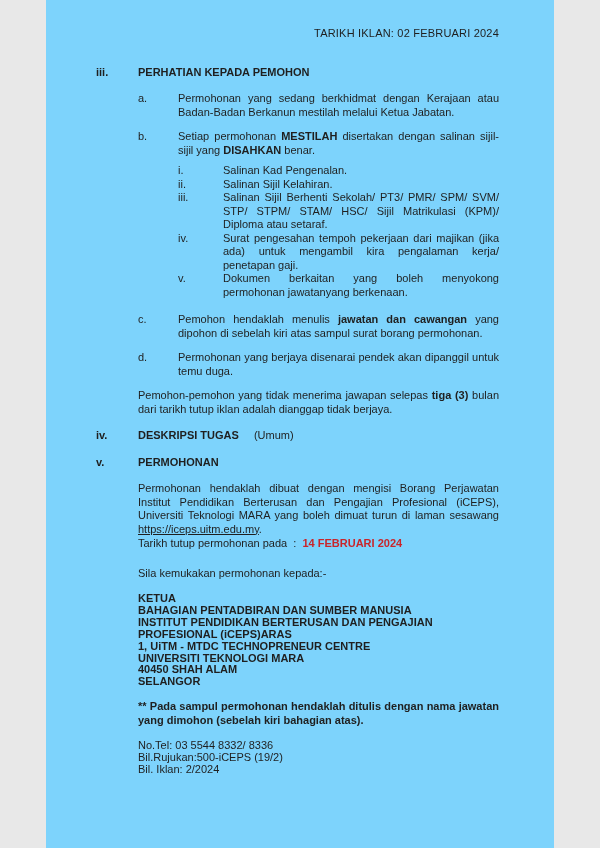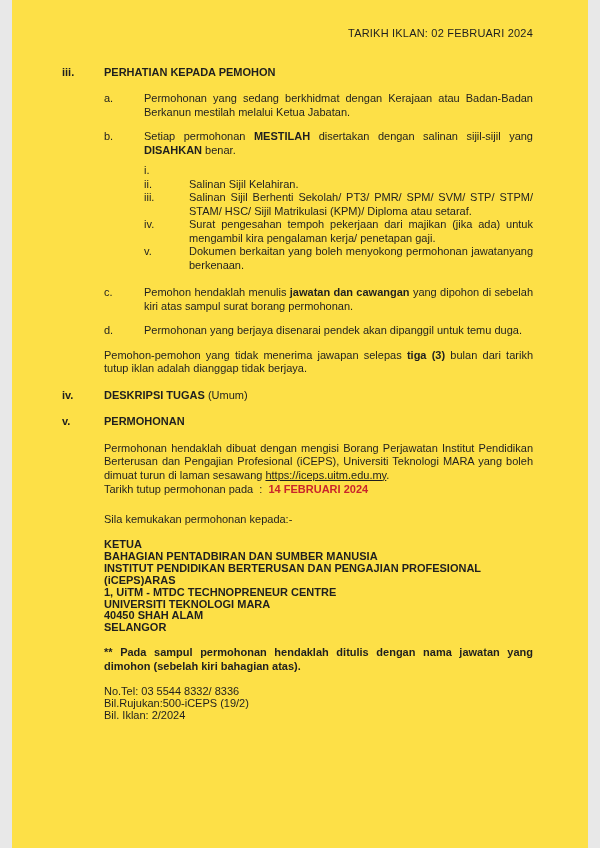--- a/index.html
+++ b/index.html
@@ -1,38 +1,38 @@
 <!DOCTYPE html>
 <html><head>
 <meta charset="utf-8">
 <style>
   * { box-sizing: border-box; }
   html, body { margin: 0; padding: 0; background: #e8e8e8; }
   .page {
-    width: 576px;
+    width: 508px;
     height: 848px;
     margin: 0 auto;
-    background: #fde047;
+    background: #7dd3fc;
     font-family: "Liberation Sans", sans-serif;
     font-size: 11px;
     line-height: 13.5px;
     color: #1f1f1f;
     padding: 27px 55px 0 50px;
     overflow: hidden;
   }
   .date-line { text-align: right; margin-bottom: 25px; letter-spacing: 0.2px; }
   .row { display: flex; }
   .num  { width: 42px; flex: none; font-weight: bold; }
   .letter { width: 40px; flex: none; }
   .sub-num { width: 45px; flex: none; }
   .grow { flex: 1 1 auto; min-width: 0; }
   .just { text-align: justify; }
   .b { font-weight: bold; margin-top: 8px; }
   .sec-head { font-weight: bold; margin-bottom: 13px; }
-  .sec-head .normal { font-weight: normal; }
+  .sec-head .normal { font-weight: normal; padding-left: 12px; }
   .item { margin-bottom: 11px; }
   .sublist { margin-left: 82px; margin-top: -4px; margin-bottom: 14px; }
   .indent { margin-left: 42px; }
   .note-para { margin-bottom: 13px; }
   .section-gap { margin-bottom: 13px; }
   .deadline { margin-top: 1px; margin-bottom: 16px; }
   .pre { white-space: pre; }
   .red-date { font-weight: bold; }
   .submit-line { margin-bottom: 13px; }
   .address { font-weight: bold; line-height: 11.9px; margin-bottom: 12px; }
@@ -58,20 +58,21 @@
   </div>
 
   <div class="row item indent">
     <span class="letter">b.</span>
     <div class="grow just"><span>Setiap permohonan </span><span class="b">MESTILAH</span><span> disertakan dengan salinan sijil-sijil yang </span><span class="b">DISAHKAN</span><span> benar.</span></div>
   </div>
 
   <div class="sublist">
     <div class="row">
       <span class="sub-num">i.</span>
+      <div class="grow just">Salinan Kad Pengenalan.</div>
     </div>
     <div class="row">
       <span class="sub-num">ii.</span>
       <div class="grow just">Salinan Sijil Kelahiran.</div>
     </div>
     <div class="row">
       <span class="sub-num">iii.</span>
       <div class="grow just">Salinan Sijil Berhenti Sekolah/ PT3/ PMR/ SPM/ SVM/ STP/ STPM/ STAM/ HSC/ Sijil Matrikulasi (KPM)/ Diploma atau setaraf.</div>
     </div>
     <div class="row">

